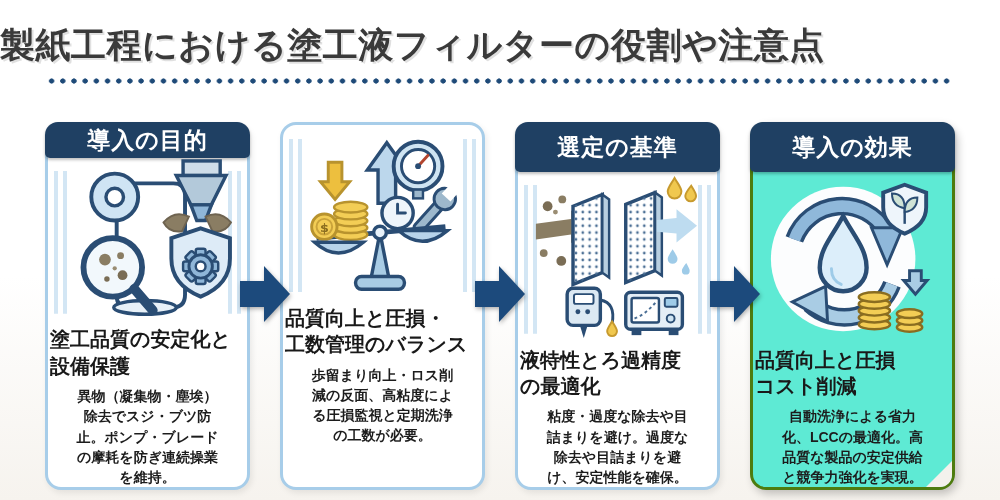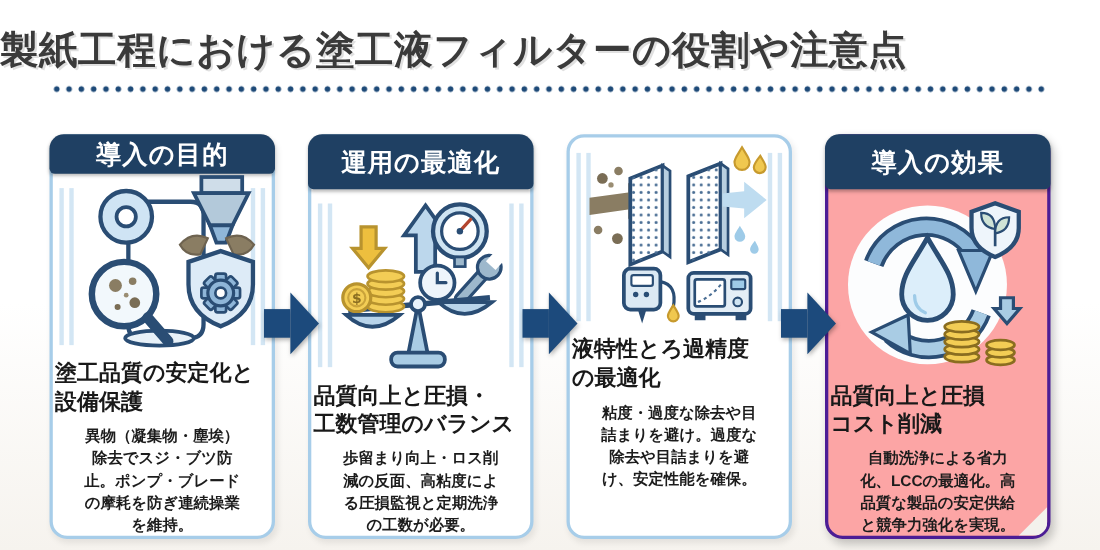--- a/index.html
+++ b/index.html
@@ -77,22 +77,22 @@
   }
   .body-text {
     text-align:center;
     font-size:14px; font-weight:700;
     color:#1c1c1c; line-height:1.44;
     padding:0 24px;
   }
 
   
   .card.highlight {
-    background:#fca5a5;
-    border:3px solid #4c1d95;
+    background:#5eead4;
+    border:3px solid #4d7c0f;
     box-shadow:3px 4px 9px rgba(0,0,0,0.22);
   }
   .card.highlight .icon-area { background-image:none; }
   .card.highlight::after {
     content:""; position:absolute; right:0; bottom:0;
     width:0; height:0;
     border-bottom:26px solid #f3f1ec;
     border-left:26px solid transparent;
     border-bottom-right-radius:12px;
   }
@@ -168,23 +168,20 @@
     </section>
 
     <div class="arrow-gap">
       <div class="arrow">
           <span class="arrow-shaft"></span>
           <span class="arrow-head"></span>
         </div>
     </div>
 
     <section class="card">
-      <div class="card-header">
-        <span>運用の最適化</span>
-      </div>
       <div class="icon-area">
         <svg viewBox="0 0 175 170">
 
           <polygon points="32,32 46,32 46,52 54,52 39,70 24,52 32,52" fill="#edbf3e" stroke="#b8932e" stroke-width="3"></polygon>
 
           <polygon points="92,12 112,40 101,40 101,74 83,74 83,40 72,40" fill="#bcd7ec" stroke="#2a4d74" stroke-width="3.5"></polygon>
 
           <circle cx="124" cy="36" r="25" fill="#cfe4f2" stroke="#2a4d74" stroke-width="4"></circle>
           <circle cx="124" cy="36" r="17" fill="#ffffff" stroke="#2a4d74" stroke-width="3"></circle>
           <line x1="124" y1="36" x2="134" y2="25" stroke="#b3452f" stroke-width="3" stroke-linecap="round"></line>
@@ -226,20 +223,23 @@
     </section>
 
     <div class="arrow-gap">
       <div class="arrow">
           <span class="arrow-shaft"></span>
           <span class="arrow-head"></span>
         </div>
     </div>
 
     <section class="card">
+      <div class="card-header">
+        <span>選定の基準</span>
+      </div>
       <div class="icon-area">
         <svg viewBox="0 0 175 170">
           <defs>
             <pattern id="mesh" width="7" height="7" patternUnits="userSpaceOnUse">
               <circle cx="3" cy="3" r="1.4" fill="#4a6e94"></circle>
             </pattern>
           </defs>
 
           <polygon points="4,50 40,45 40,36 58,53 40,70 40,61 4,66" fill="#8a7d63"></polygon>
 

